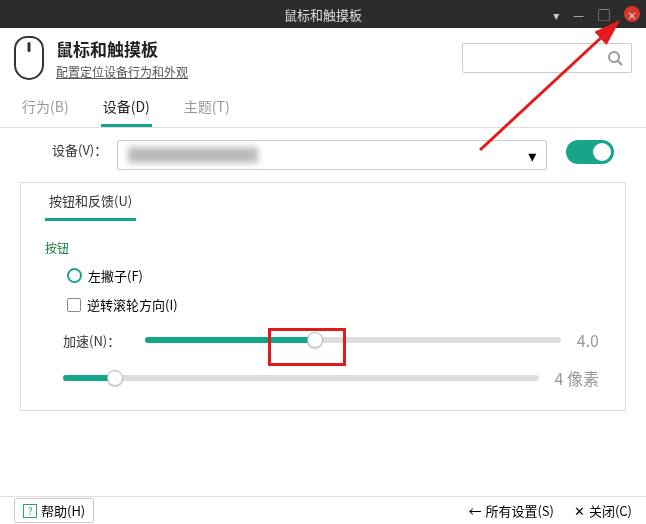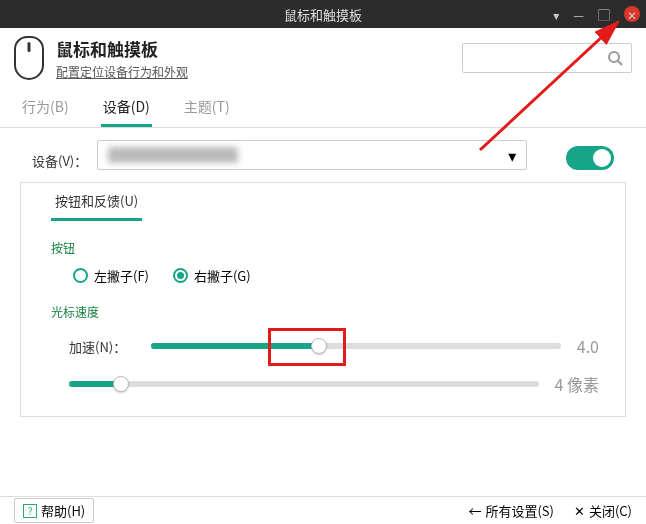--- a/index.html
+++ b/index.html
@@ -16,29 +16,29 @@
 .mouse-icon::before { content: ""; position: absolute; top: 4px; left: 50%; transform: translateX(-50%); width: 3px; height: 10px; background: #333; border-radius: 2px; }
 .header-text .h1 { font-size: 17px; font-weight: 700; color: #222; }
 .header-text .h2 { font-size: 12px; color: #555; margin-top: 2px; text-decoration: underline; }
 .search-wrap { margin-left: auto; width: 170px; height: 30px; border: 1px solid #ccc; border-radius: 2px; display: flex; align-items: center; padding: 0 8px; }
 .search-wrap svg { margin-left: auto; }
 
 .tabs { display: flex; gap: 30px; padding: 4px 20px 0 20px; border-bottom: 1px solid #ddd; }
 .tab { font-size: 14px; padding: 6px 2px 8px 2px; color: #999; cursor: pointer; border-bottom: 3px solid transparent; }
 .tab.active { color: #222; border-bottom-color: #17a589; }
 
-.device-row { display: flex; align-items: flex-end; padding: 12px 32px; gap: 10px; }
+.device-row { display: flex; align-items: flex-start; padding: 12px 32px; gap: 10px; margin-left: 20px; }
 .device-row .lbl { font-size: 13px; color: #333; }
 .device-select { flex: 1; max-width: 430px; height: 30px; border: 1px solid #ccc; border-radius: 2px; display: flex; align-items: center; padding: 0 10px; cursor: pointer; position: relative; }
 .device-select .blur { width: 130px; height: 16px; background: #bbb; filter: blur(3px); }
 .device-select .caret { margin-left: auto; }
 .toggle { width: 48px; height: 24px; border-radius: 12px; background: #17a589; position: relative; cursor: pointer; margin-left: auto; }
 .toggle::after { content: ""; position: absolute; right: 3px; top: 3px; width: 18px; height: 18px; border-radius: 50%; background: #fff; }
 
-.panel { margin: 0 20px; border: 1px solid #ddd; padding: 0 14px 20px 30px; }
+.panel { margin: 0 20px; border: 1px solid #ddd; padding: 0 14px 20px 24px; }
 .subtab { display: inline-block; font-size: 13px; color: #333; padding: 8px 4px; border-bottom: 3px solid #17a589; margin-bottom: 10px; }
 
 .section-title { font-size: 12px; font-weight: 400; margin: 8px 0 10px 0; color: #15803d; }
 .radio-row { display: flex; gap: 24px; margin-left: 22px; margin-bottom: 10px; }
 .radio { display: flex; align-items: center; gap: 6px; font-size: 13px; cursor: pointer; }
 .radio .circ { width: 15px; height: 15px; border: 2px solid #17a589; border-radius: 50%; display: flex; align-items: center; justify-content: center; }
 .radio.checked .circ::after { content: ""; width: 7px; height: 7px; background: #17a589; border-radius: 50%; }
 .check-row { display: flex; align-items: center; gap: 6px; margin-left: 22px; font-size: 13px; cursor: pointer; }
 .check-row .box { width: 14px; height: 14px; border: 1.5px solid #888; border-radius: 2px; }
 
@@ -102,27 +102,26 @@
 
 <div class="panel">
   <div class="subtab"><span>按钮和反馈(U)</span></div>
 
   <div class="section-title">按钮</div>
   <div class="radio-row">
     <div class="radio">
       <span class="circ"></span>
       <span>左撇子(F)</span>
     </div>
-    <div class="radio checked">
-      <span class="circ"></span>
-      <span>右撇子(G)</span>
-    </div>
+  </div>
+  <div class="check-row">
+    <span class="box"></span>
+    <span>逆转滚轮方向(I)</span>
   </div>
 
-  <div class="section-title" style="margin-top:18px">光标速度</div>
 
   <div class="slider-row">
     <span class="slabel">加速(N)：</span>
     <div class="slider">
       <div class="fill" style="width:41%"></div>
       <div class="thumb" style="left:41%"></div>
     </div>
     <span class="val">4.0</span>
   </div>
 

